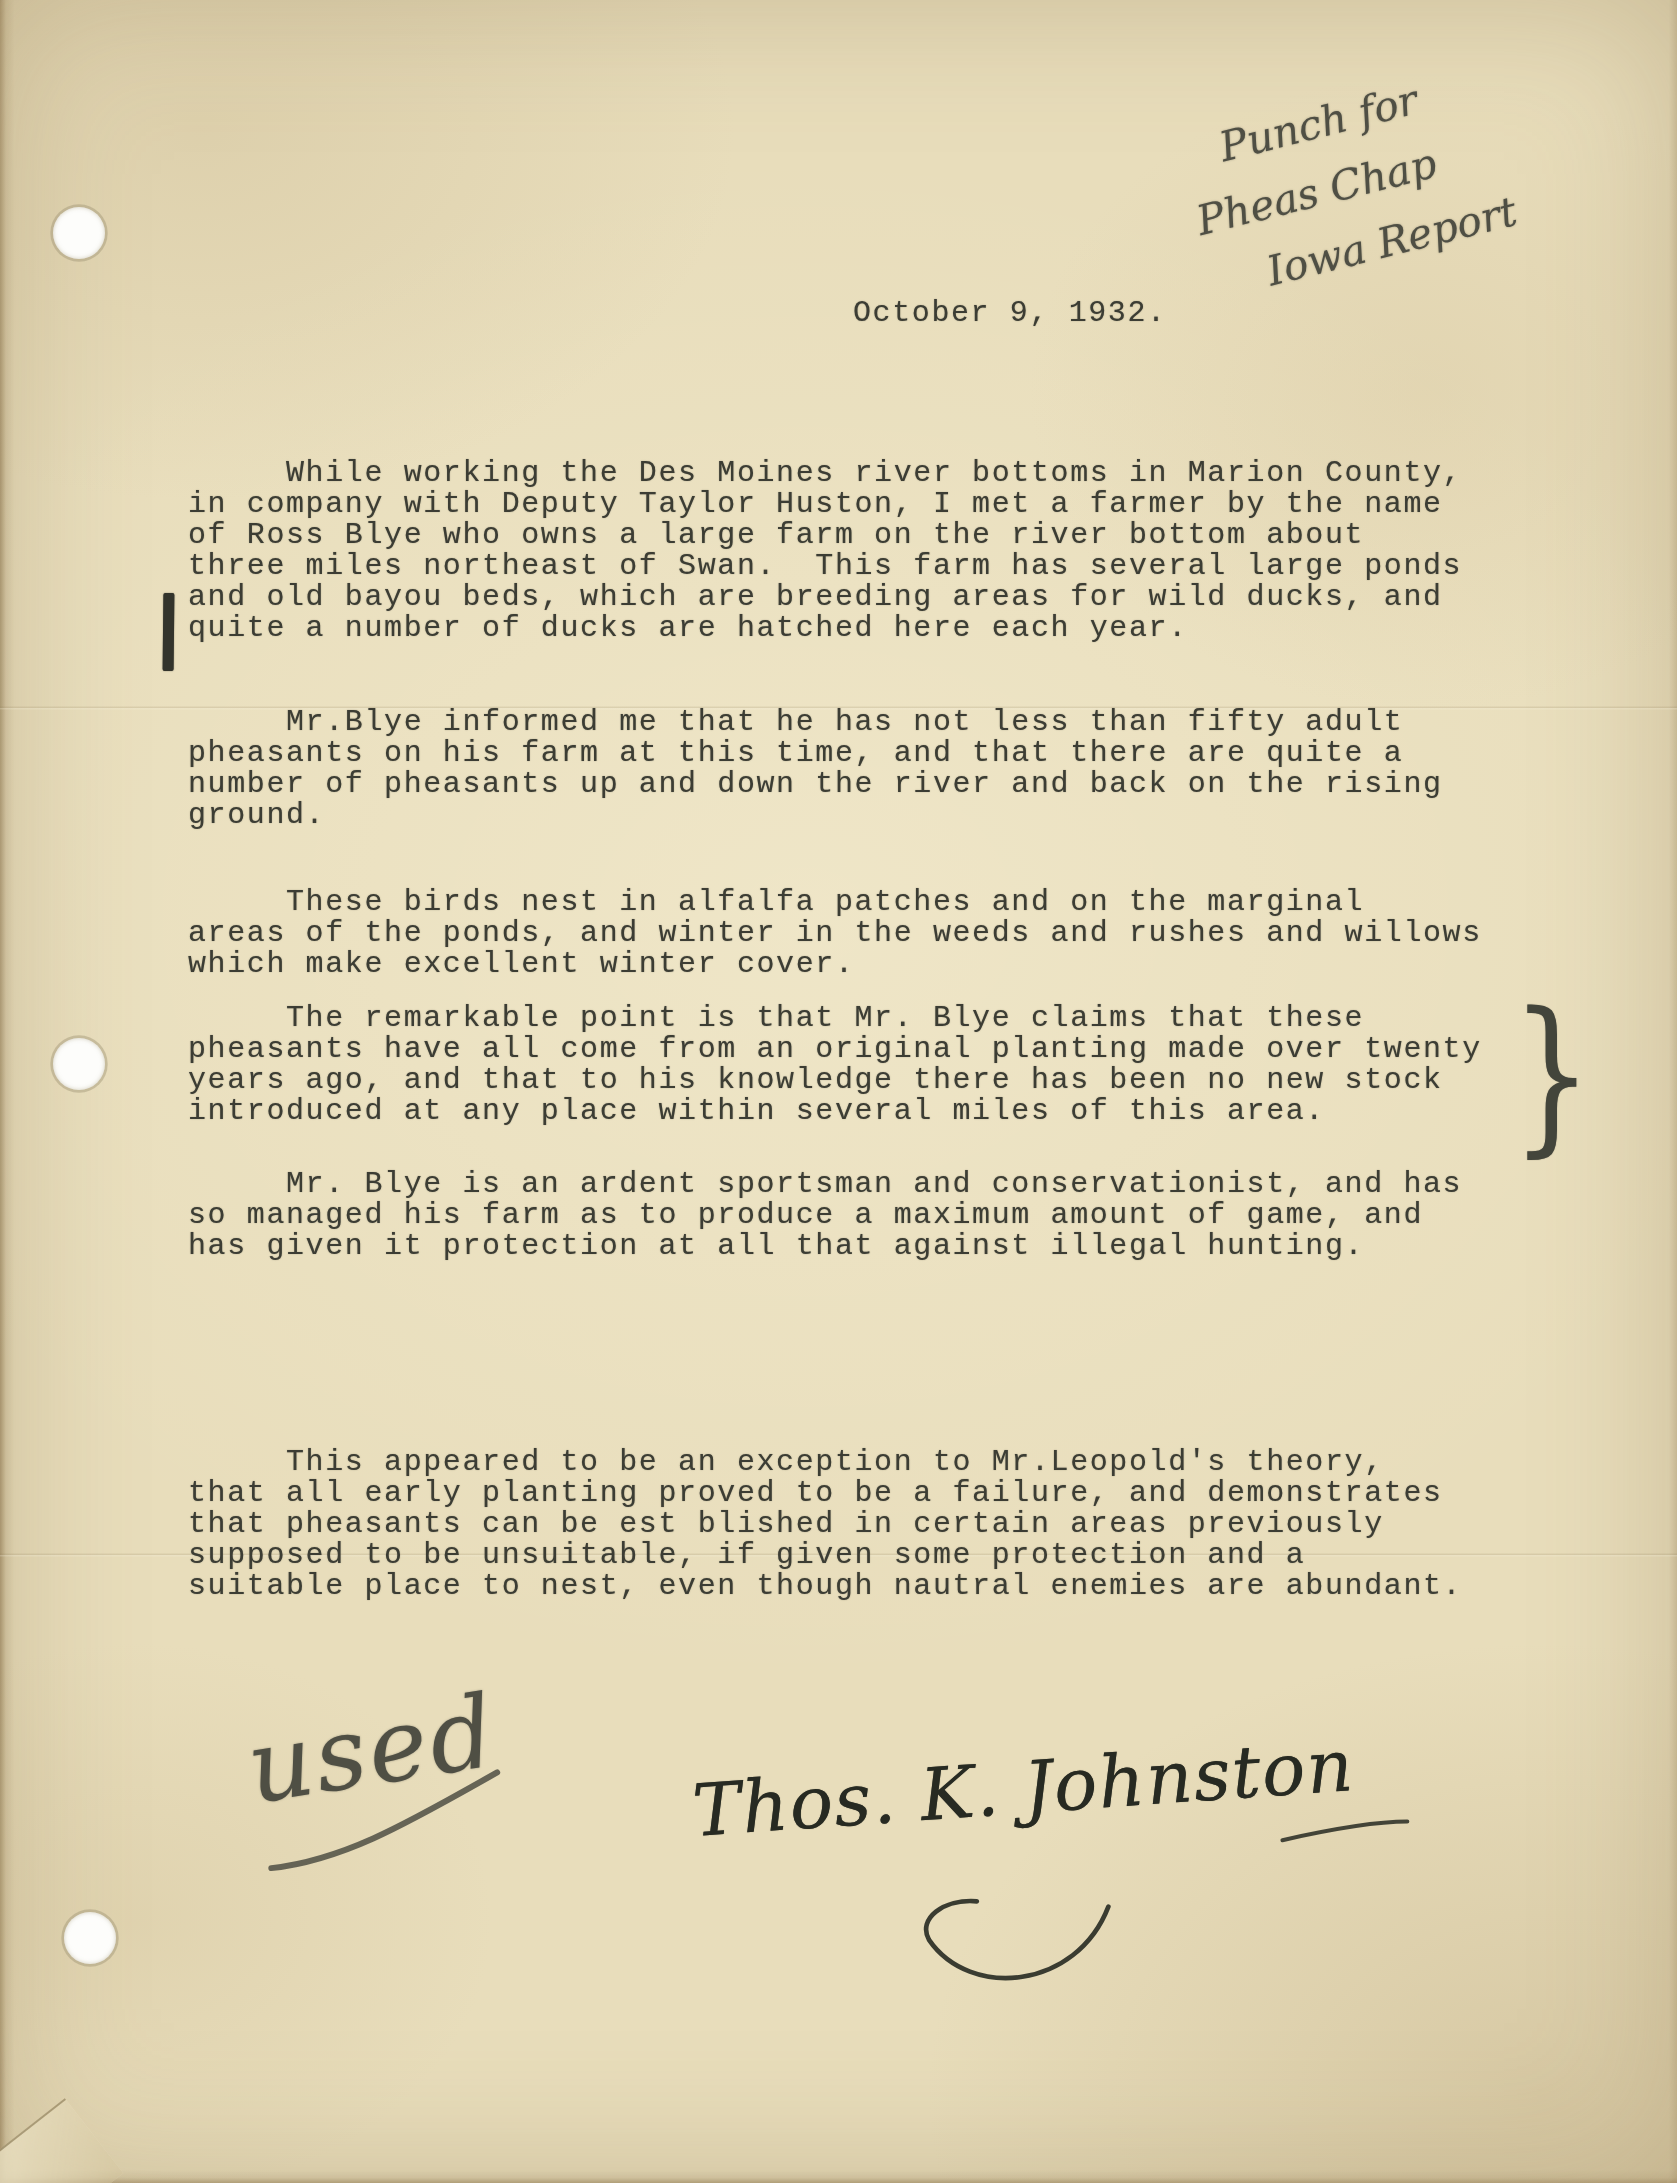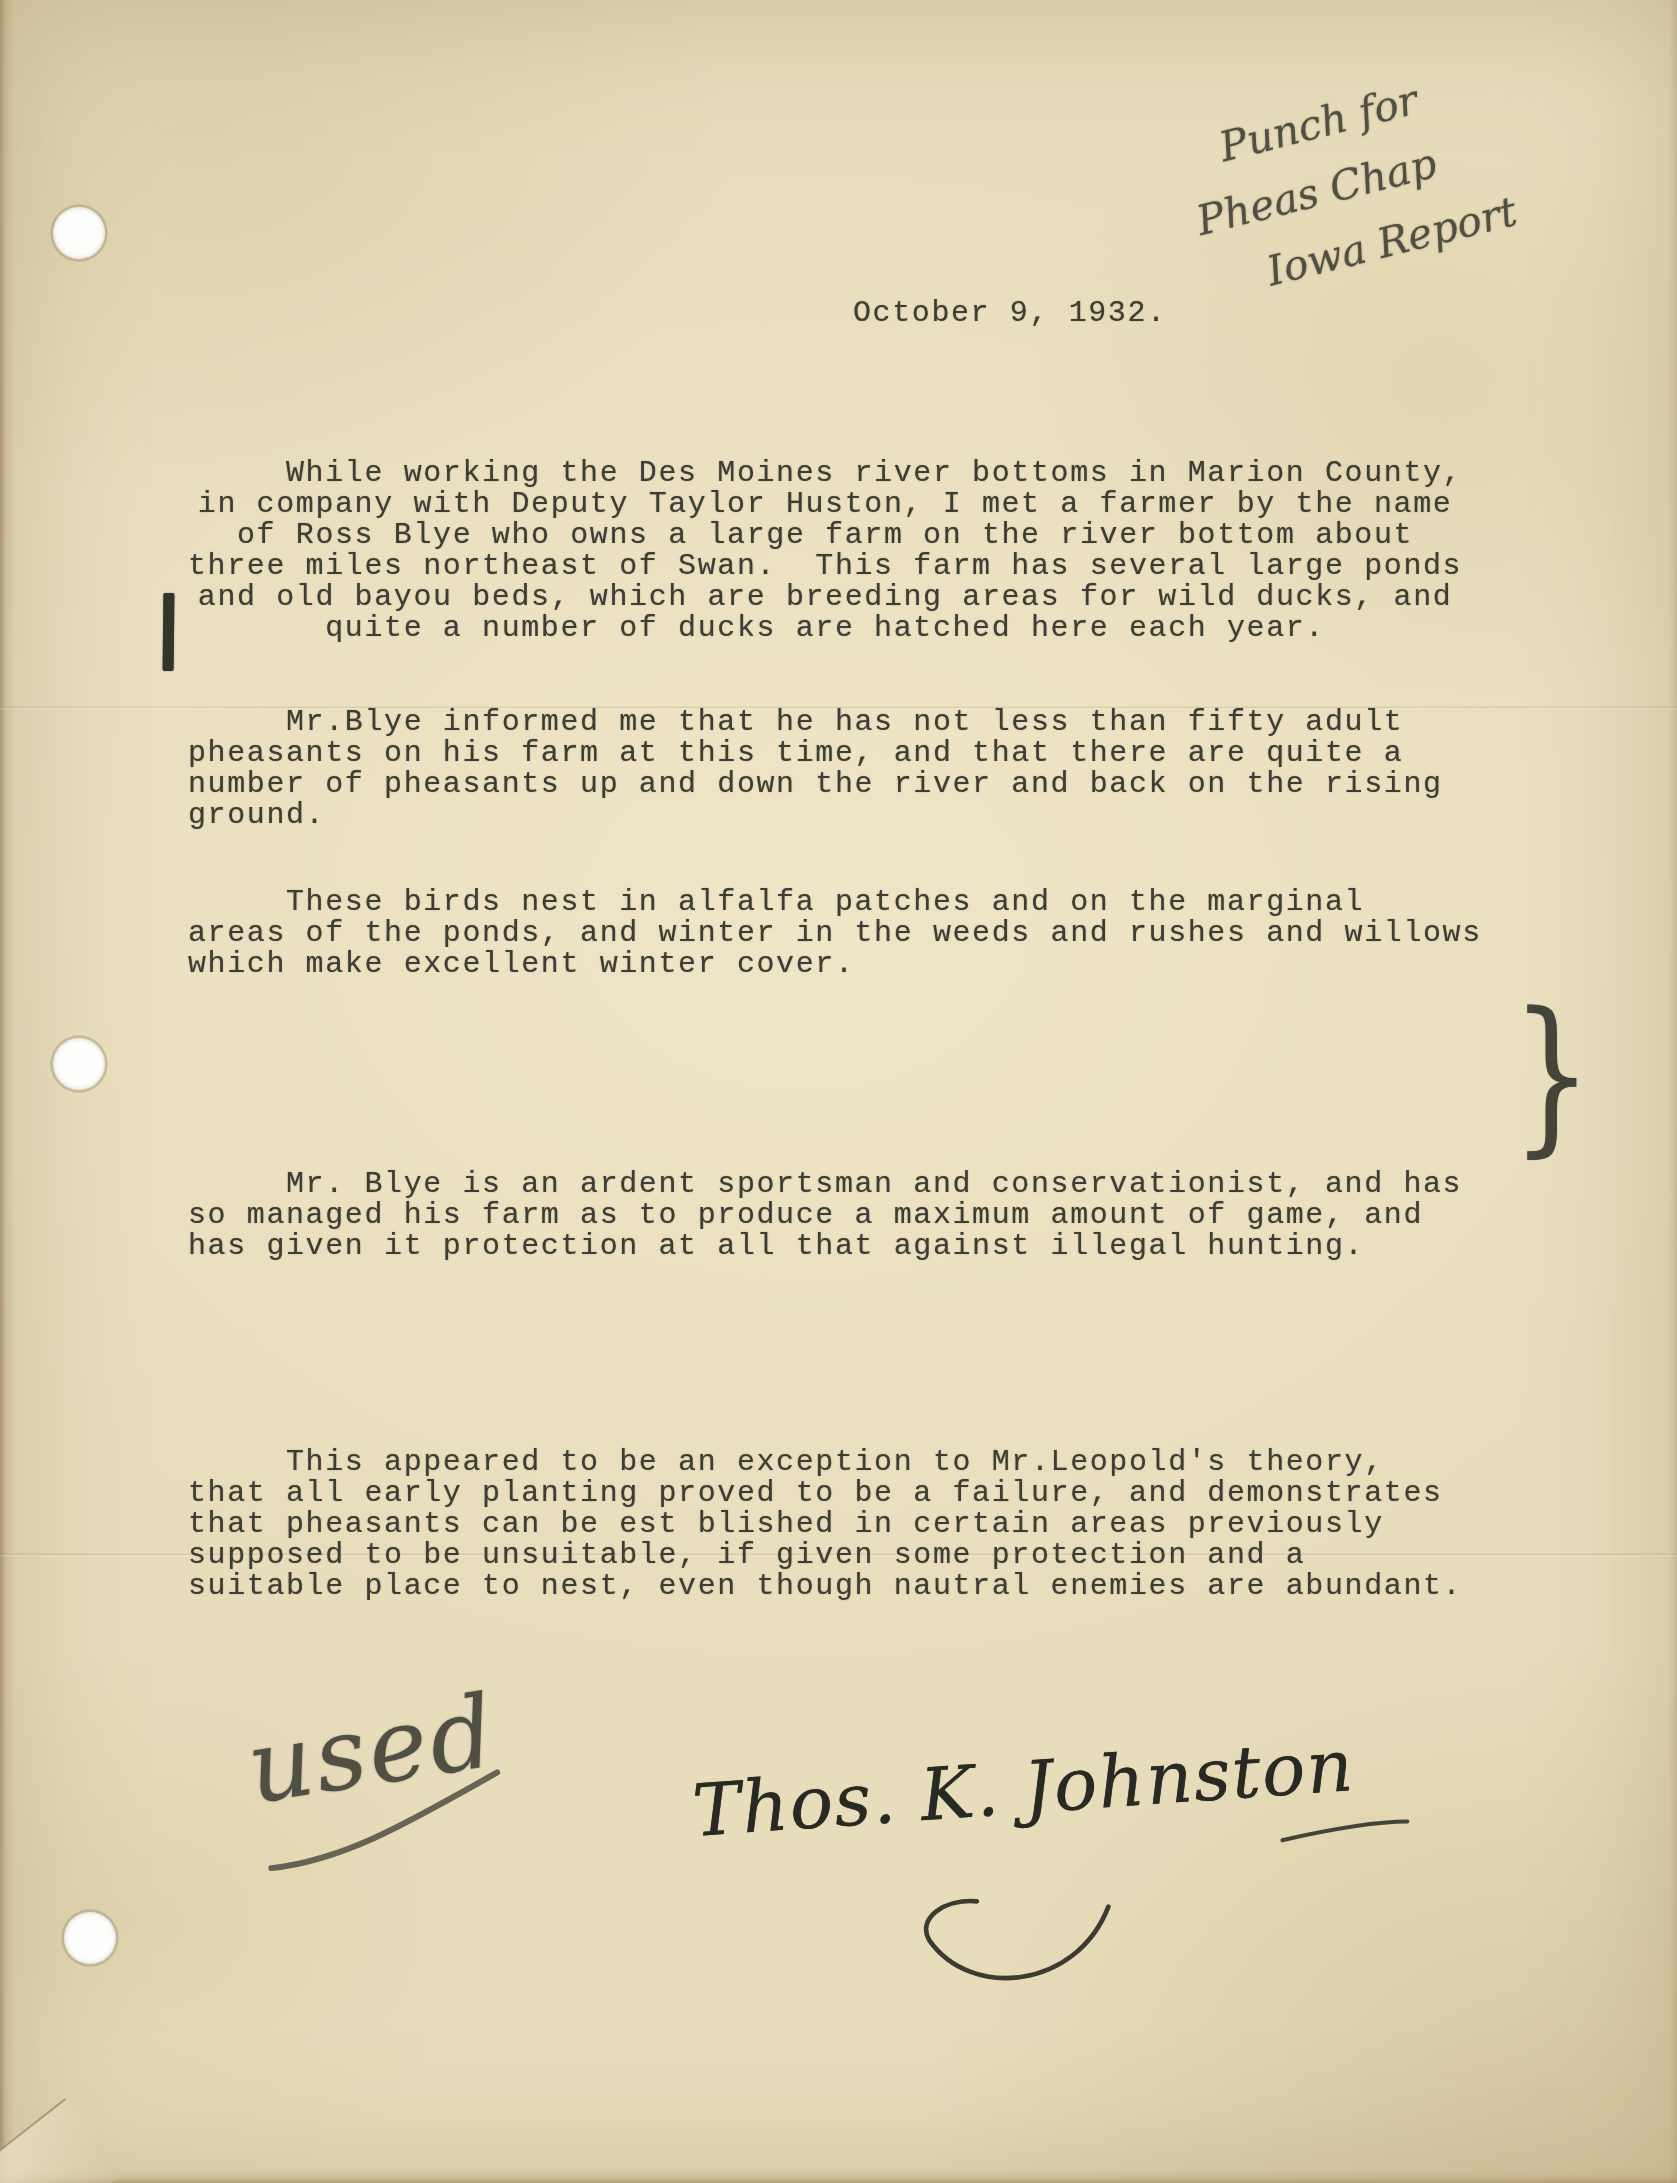--- a/index.html
+++ b/index.html
@@ -39,21 +39,21 @@
   }
   .typed{
     position:absolute;
     font-family:"Liberation Mono", monospace;
     font-size:30px;line-height:31px;letter-spacing:1.6px;
     color:#3c3d34;
     white-space:pre;
     text-shadow:0 0 1.3px rgba(55,55,45,0.45);
   }
   .date{left:853px;top:298px;}
-  .p1{left:188px;top:458px;text-align:center;}
+  .p1{left:188px;top:458px;}
   .p2{left:188px;top:701px;margin-top:6px;}
   .p3{left:188px;top:867px;margin-top:20px;}
   .p4{left:188px;top:1003px;}
   .p5{left:188px;top:1169px;}
   .p6{left:188px;top:1308px;}
   .p7{left:188px;top:1447px;}
   .pencil{
     color:#4f4f44;
     text-shadow:0 0 2px rgba(90,88,74,0.55);
   }
@@ -124,20 +124,24 @@
 three miles northeast of Swan.  This farm has several large ponds
 and old bayou beds, which are breeding areas for wild ducks, and
 quite a number of ducks are hatched here each year.</div>
   <div class="typed p2">     Mr.Blye informed me that he has not less than fifty adult
 pheasants on his farm at this time, and that there are quite a
 number of pheasants up and down the river and back on the rising
 ground.</div>
   <div class="typed p3">     These birds nest in alfalfa patches and on the marginal
 areas of the ponds, and winter in the weeds and rushes and willows
 which make excellent winter cover.</div>
+  <div class="typed p4">     The remarkable point is that Mr. Blye claims that these
+pheasants have all come from an original planting made over twenty
+years ago, and that to his knowledge there has been no new stock
+introduced at any place within several miles of this area.</div>
   <div class="typed p5">     Mr. Blye is an ardent sportsman and conservationist, and has
 so managed his farm as to produce a maximum amount of game, and
 has given it protection at all that against illegal hunting.</div>
   <div class="typed p7">     This appeared to be an exception to Mr.Leopold's theory,
 that all early planting proved to be a failure, and demonstrates
 that pheasants can be est blished in certain areas previously
 supposed to be unsuitable, if given some protection and a
 suitable place to nest, even though nautral enemies are abundant.</div>
 
   <div class="margin-tick"></div>

